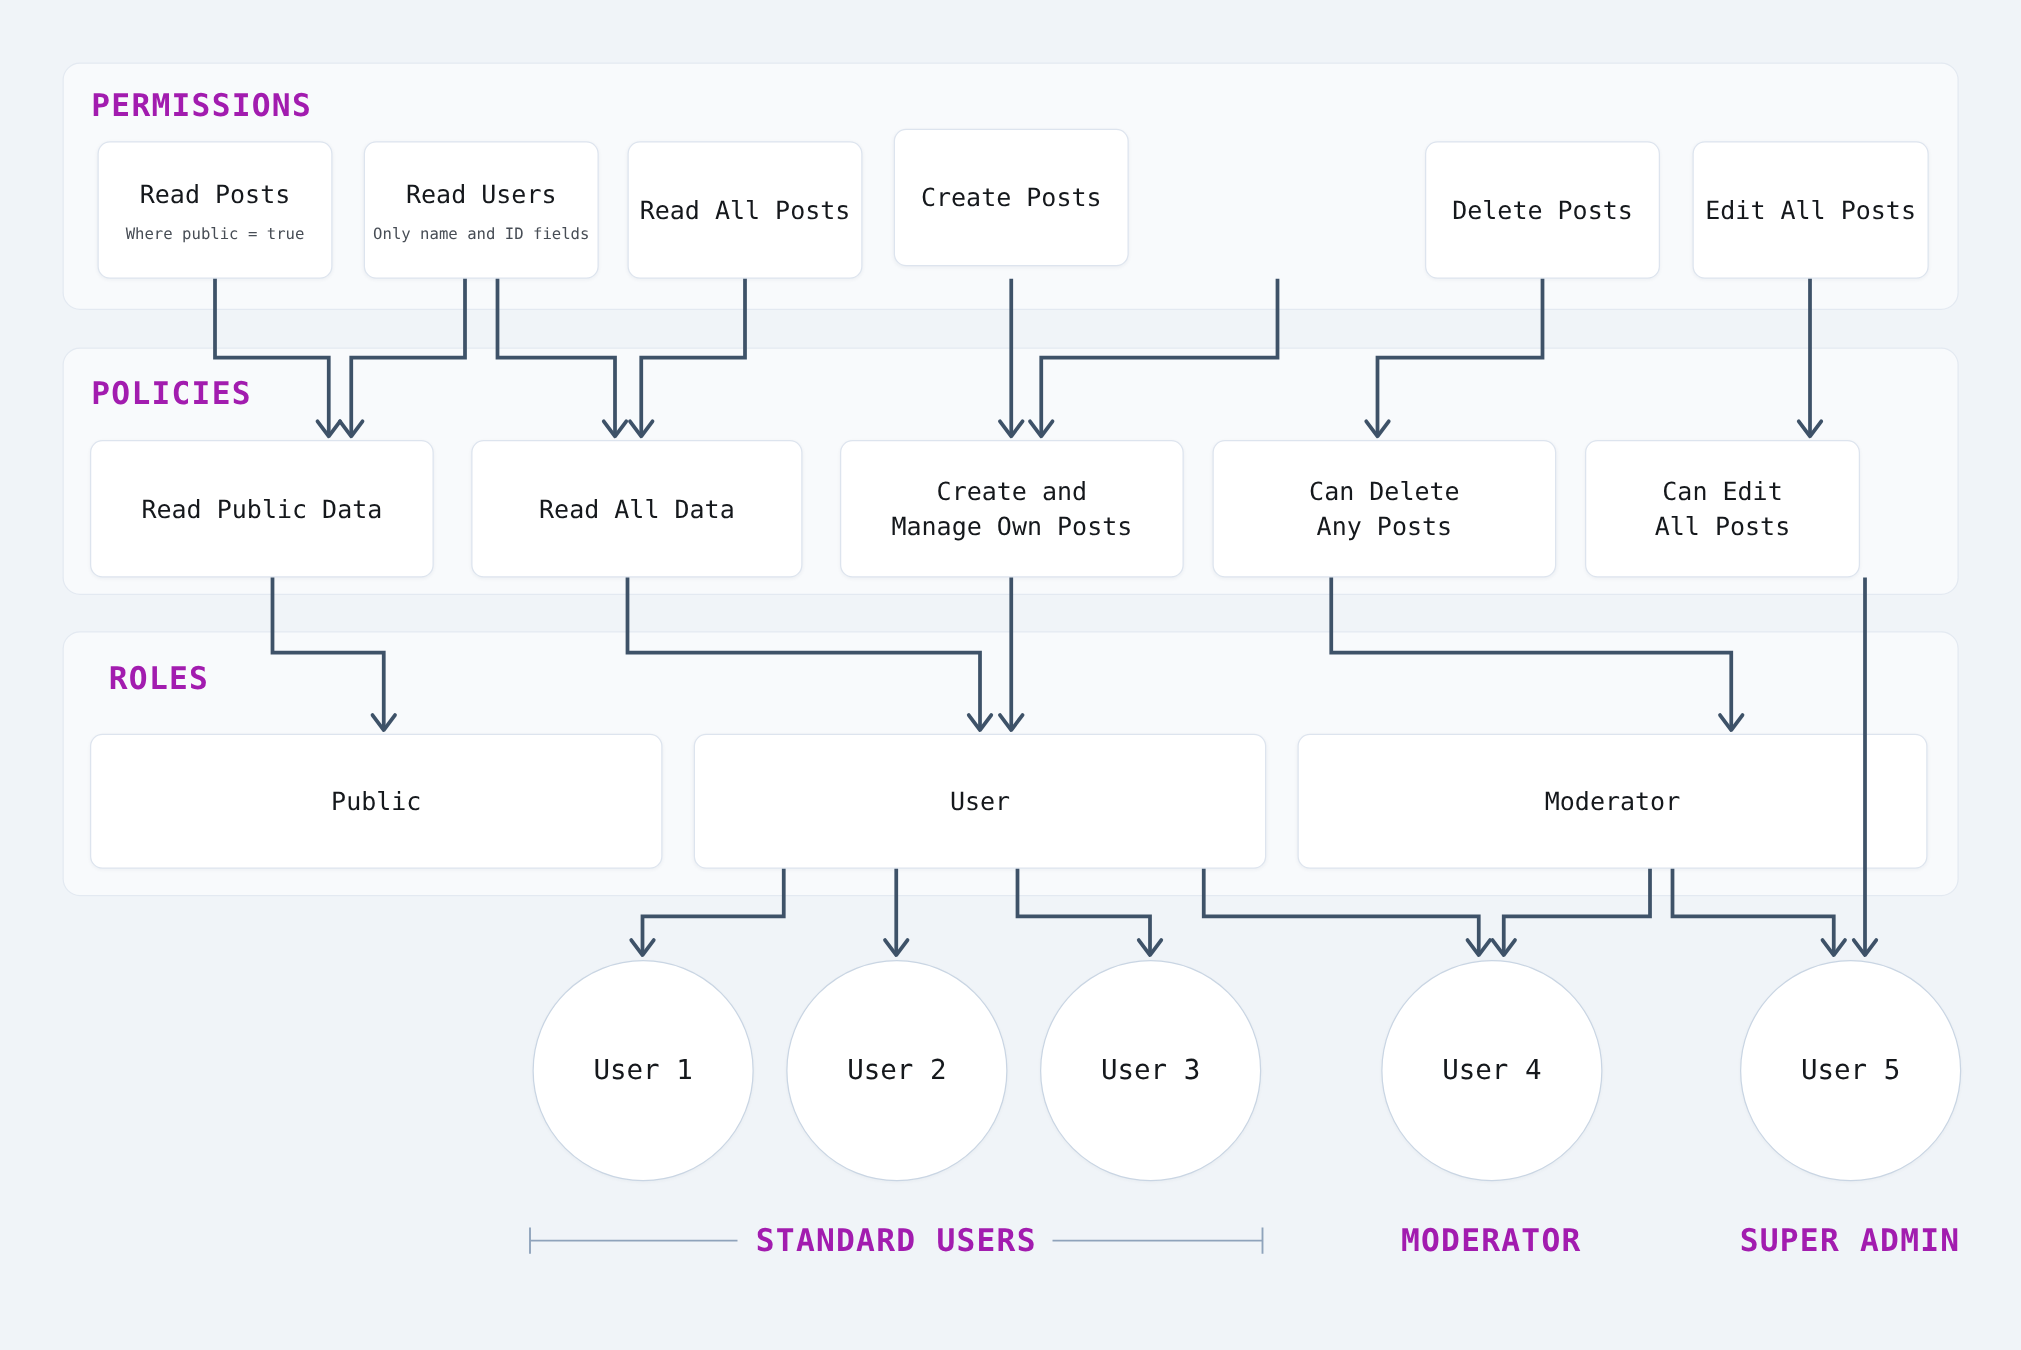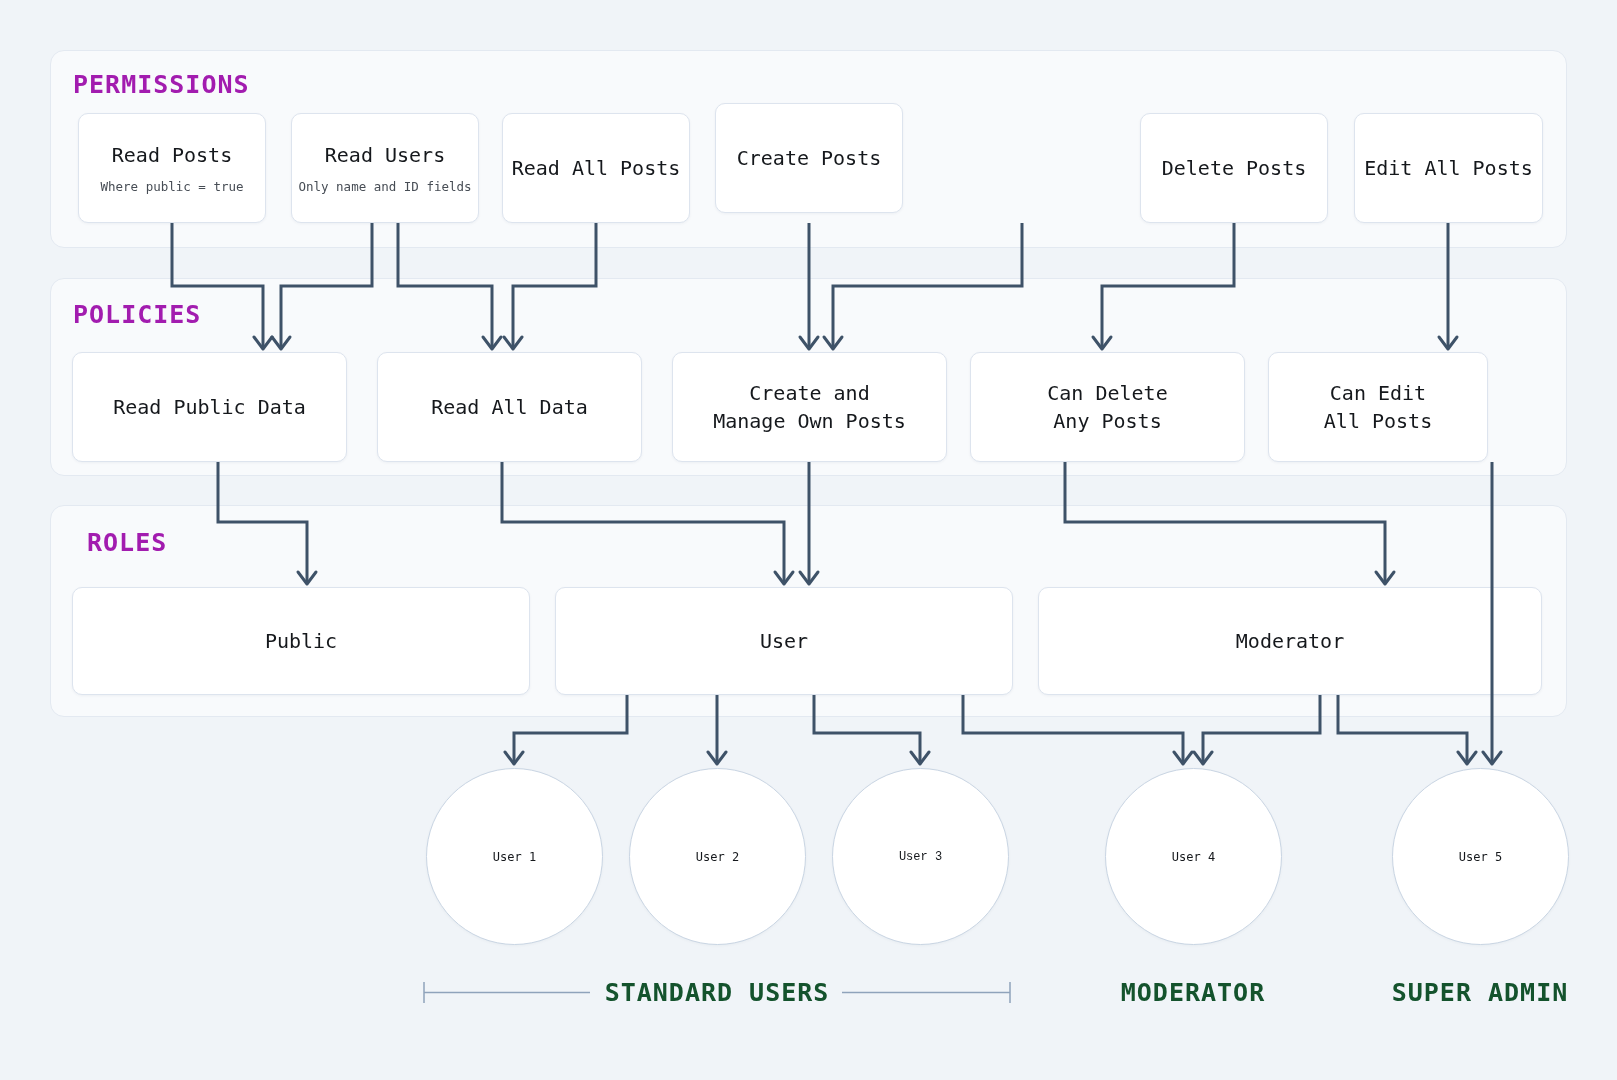--- a/index.html
+++ b/index.html
@@ -15,23 +15,23 @@
          border:1px solid var(--panel_border);border-radius:14px;}
   .section-title{position:absolute;left:73px;font-size:25px;font-weight:bold;letter-spacing:1px;color:#a21caf;}
   .node{position:absolute;background:var(--node_bg);border:1px solid var(--node_border);border-radius:10px;
         display:flex;flex-direction:column;align-items:center;justify-content:center;gap:9px;
         box-shadow:0 1px 3px rgba(20,40,70,0.05);text-align:center;}
   .node-title{font-size:20px;color:var(--text);white-space:pre-line;line-height:28px;}
   .node-sub{font-size:12.5px;color:var(--subtext);white-space:pre-line;line-height:18px;}
   .circle{position:absolute;width:177px;height:177px;border-radius:50%;background:var(--node_bg);
           border:1.5px solid var(--circle_border);display:flex;align-items:center;justify-content:center;
           box-shadow:0 1px 3px rgba(20,40,70,0.04);}
-  .circle .node-title{font-size:12px;}
+  .circle .node-title{font-size:22px;}
   .label-bottom{position:absolute;top:978px;height:30px;line-height:30px;text-align:center;
-                font-size:25px;font-weight:bold;letter-spacing:1px;color:#14532d;}
+                font-size:25px;font-weight:bold;letter-spacing:1px;color:#a21caf;}
   svg.wires{position:absolute;left:0;top:0;pointer-events:none;}
   .edge{stroke:var(--connector);stroke-width:3;fill:none;}
   .head{stroke:var(--connector);stroke-width:3;fill:none;stroke-linecap:round;stroke-linejoin:round;}
   .bracket{stroke:var(--bracket);stroke-width:1.5;fill:none;}
 </style>
 </head>
 <body>
 
 <div class="canvas">
 
@@ -92,21 +92,21 @@
   <div class="node" style="left:1038px;top:587px;width:504px;height:108px">
     <div class="node-title">Moderator</div>
   </div>
 
   <div class="circle" style="left:426px;top:768px;">
     <div class="node-title">User 1</div>
   </div>
   <div class="circle" style="left:629px;top:768px;">
     <div class="node-title">User 2</div>
   </div>
-  <div class="circle" style="left:832px;top:768px;font-family:Liberation Mono, monospace;">
+  <div class="circle" style="left:832px;top:768px;">
     <div class="node-title">User 3</div>
   </div>
   <div class="circle" style="left:1105px;top:768px;">
     <div class="node-title">User 4</div>
   </div>
   <div class="circle" style="left:1392px;top:768px;">
     <div class="node-title">User 5</div>
   </div>
 
   <svg class="wires" width="1617" height="1080" viewBox="0 0 1617 1080">

